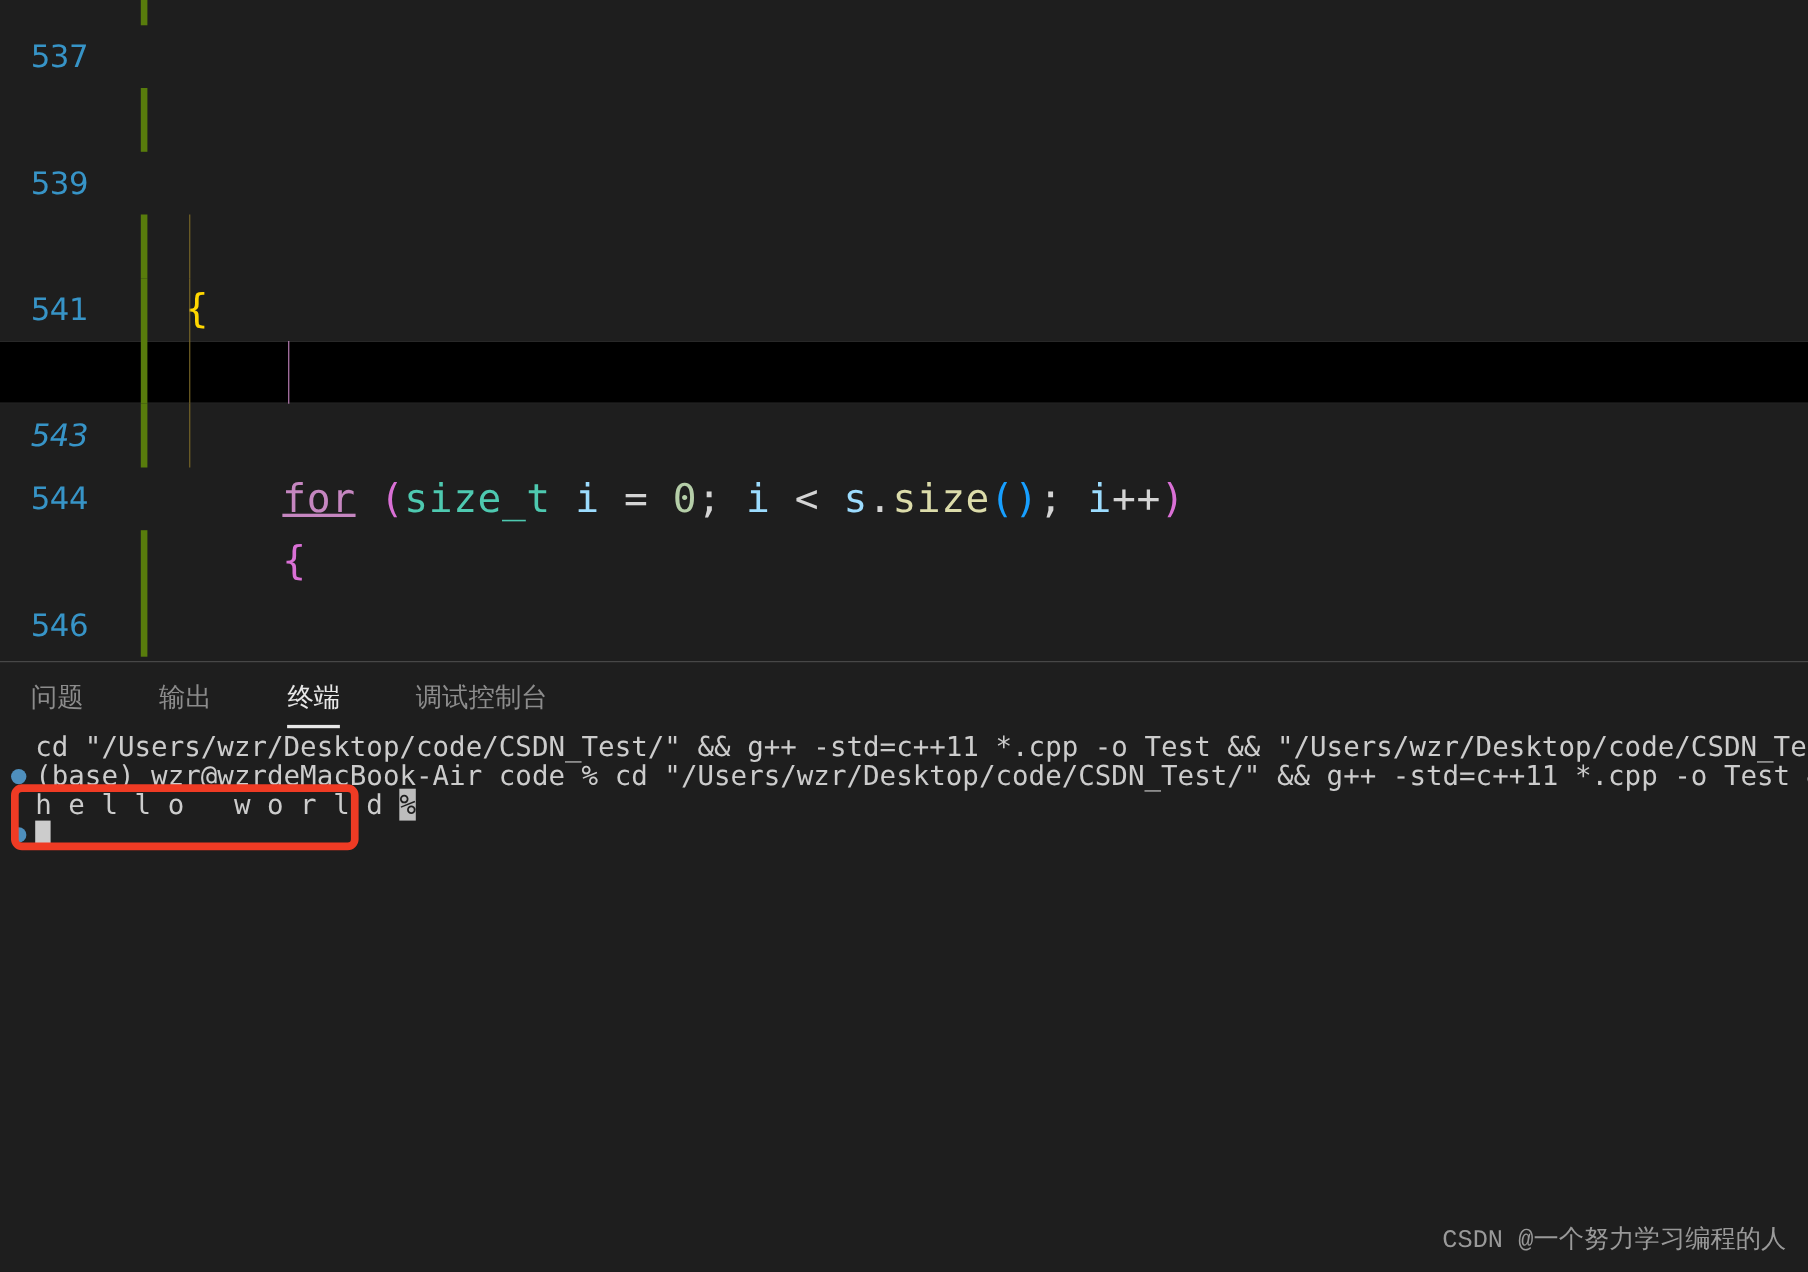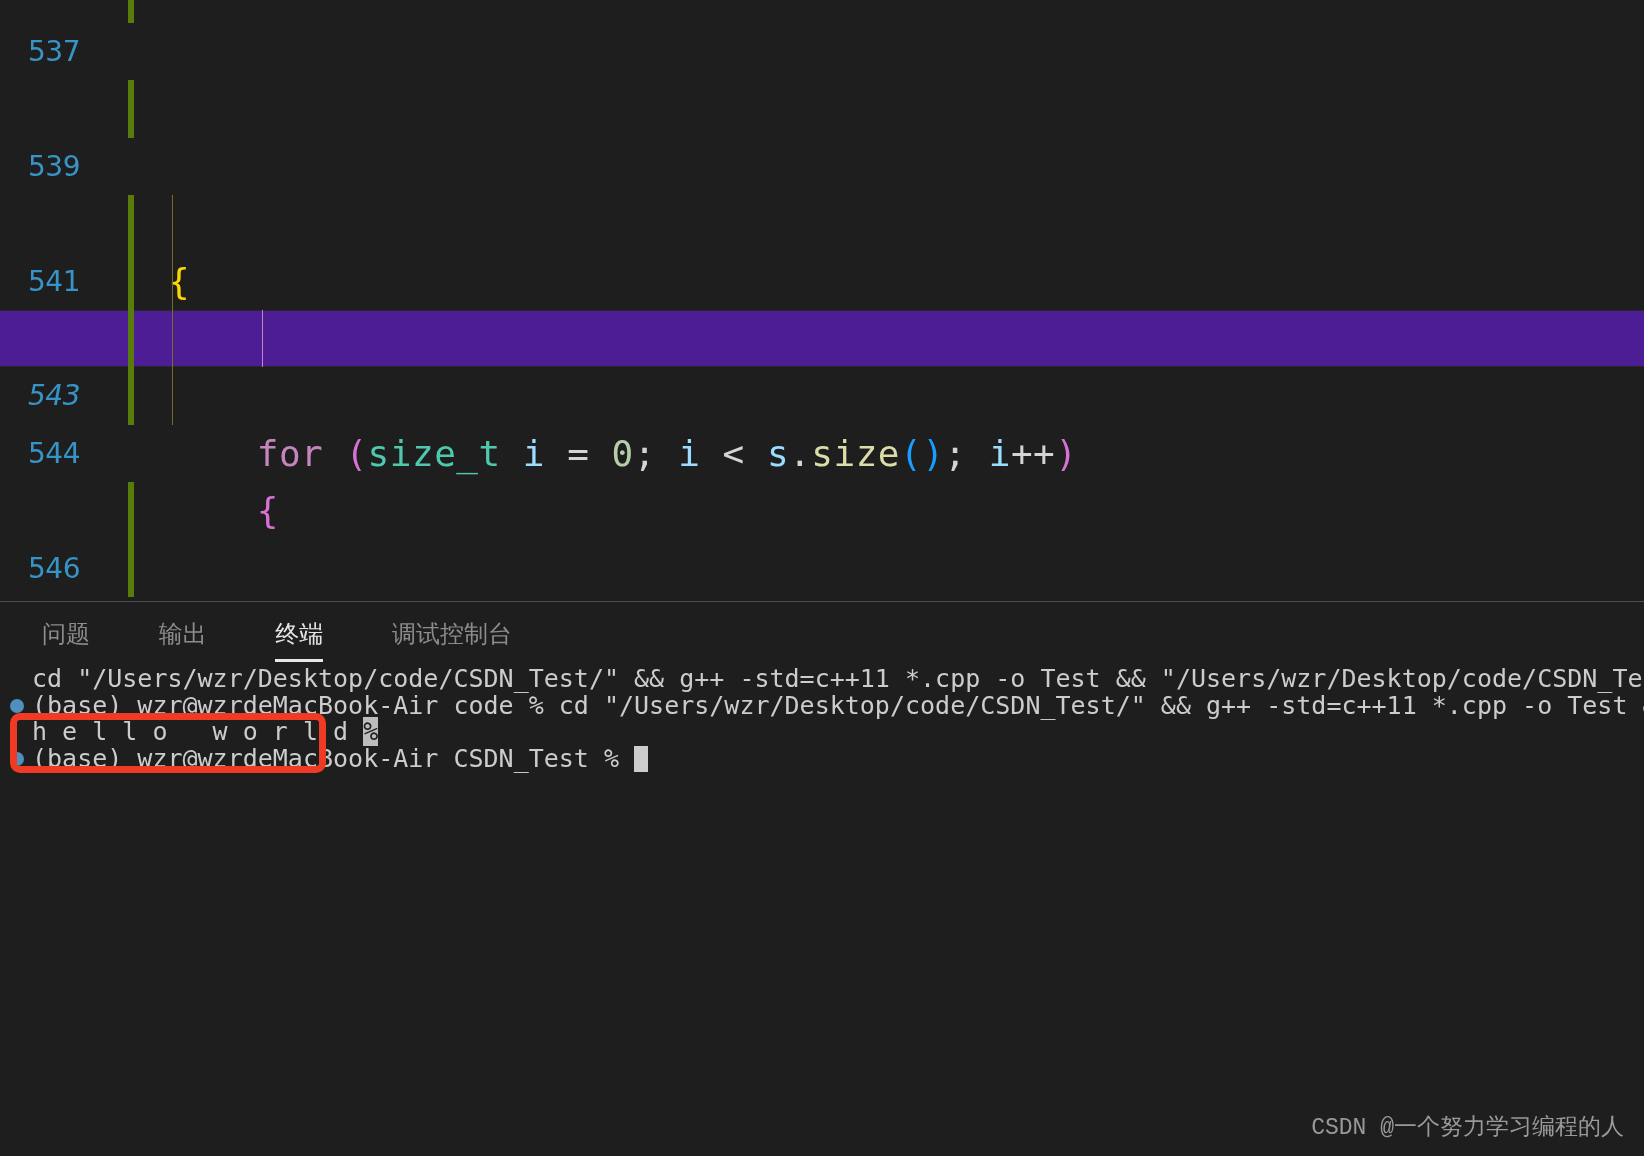--- a/index.html
+++ b/index.html
@@ -25,21 +25,21 @@
     overflow: hidden;
   }
   .code-line {
     position: relative;
     height: 57.4px;
     line-height: 57.4px;
     white-space: pre;
   }
   .code-line.current {
     box-shadow: inset 0 1px 0 #282828, inset 0 -1px 0 #282828;
-    background: #4c1d95;
+    background: #000000;
     font-style: italic;
   }
   .ln {
     position: absolute;
     left: 0;
     width: 108px;
     text-align: center;
     color: #3794c7;
     font-size: 28px;
     font-family: "DejaVu Sans", sans-serif;
@@ -66,21 +66,21 @@
     width: 1px;
     top: 0;
     height: 57.4px;
     background: #7d6a28;
   }
   .iguide.active { background: #c586c0; }
   .ig1 { left: 172px; }
   .ig2 { left: 262px; }
 
   
-  .t-kw      { color: #c586c0; }
+  .t-kw      { color: #c586c0; text-decoration: underline; }
   .t-type    { color: #4ec9b0; }
   .t-fn      { color: #dcdcaa; }
   .t-var     { color: #9cdcfe; }
   .t-str     { color: #ce9178; }
   .t-num     { color: #b5cea8; }
   .t-plain   { color: #d4d4d4; }
   .t-par-y   { color: #ffd700; }
   .t-par-p   { color: #da70d6; }
   .t-par-b   { color: #179fff; }
   .t-brace-y { color: #ffd700; }
@@ -93,21 +93,21 @@
     left: 0; top: 601px;
     width: 1644px;
     height: 555px;
     background: #1e1e1e;
     border-top: 1px solid #4d4d4d;
     box-sizing: border-box;
   }
   #panel-tabs {
     position: relative;
     height: 64px;
-    padding-left: 42px;
+    padding-left: 28px;
   }
   .ptab {
     display: inline-block;
     position: relative;
     color: #8c8c8c;
     font-size: 24px;
     font-family: "DejaVu Sans", sans-serif;
     line-height: 64px;
     margin-right: 59px;
     cursor: pointer;
@@ -257,20 +257,20 @@
     <span class="ptab">调试控制台</span>
   </div>
 
   <div id="terminal">
     <div class="term-line"><span>cd "/Users/wzr/Desktop/code/CSDN_Test/" &amp;&amp; g++ -std=c++11 *.cpp -o Test &amp;&amp; "/Users/wzr/Desktop/code/CSDN_Test/"Test</span></div>
 
     <div class="term-line"><span class="deco"></span><span>(base) wzr@wzrdeMacBook-Air code % cd "/Users/wzr/Desktop/code/CSDN_Test/" &amp;&amp; g++ -std=c++11 *.cpp -o Test &amp;&amp; "/Use</span></div>
 
     <div class="term-line"><span class="spaced">h e l l o   w o r l d </span><span class="inv">%</span></div>
 
-    <div class="term-line"><span class="deco"></span><span>(base) wzr@wzrdeMacBook-Air CSDN_Test % </span><span class="cursor-block"></span></div>
+    <div class="term-line"><span class="deco"></span><span class="cursor-block"></span></div>
   </div>
 
 </div>
 
 <div id="redbox"></div>
 
 <div id="watermark">CSDN @一个努力学习编程的人</div>
 
 </body></html>

